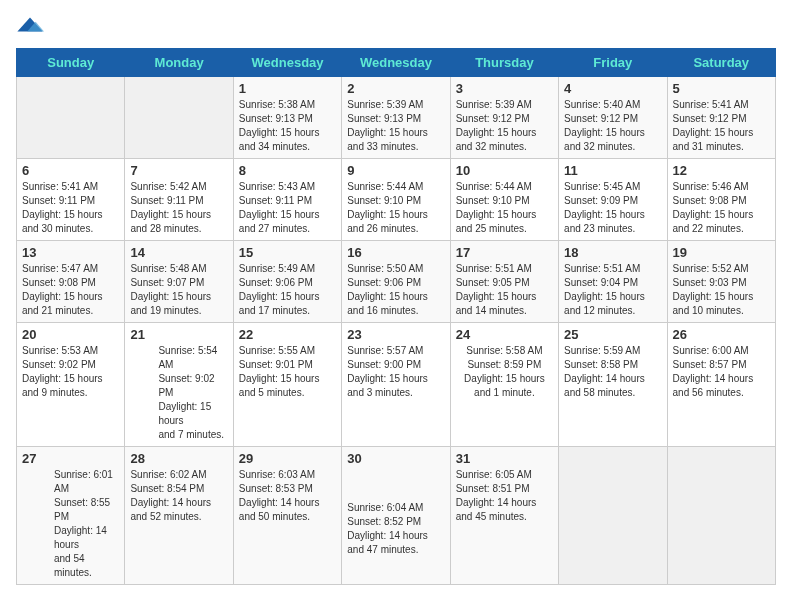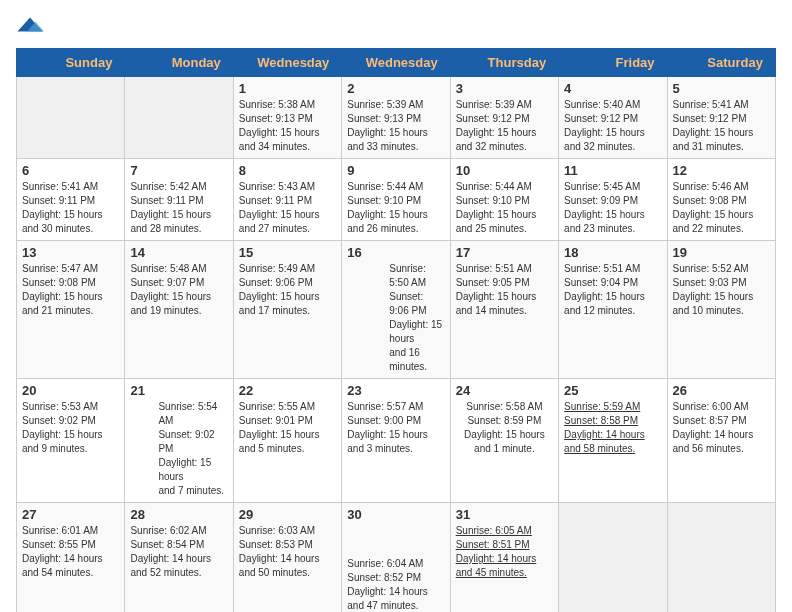--- a/index.html
+++ b/index.html
@@ -44,25 +44,25 @@
       font-size: 16px;
       color: #333;
     }
     .calendar {
       width: 100%;
       border-collapse: collapse;
       border: 1px solid #ccc;
     }
     .calendar th {
       background-color: #1a5fa8;
-      color: #fdba74;
+      color: #5eead4;
       font-size: 13px;
       font-weight: bold;
       padding: 6px 12px;
-      text-align: right;
+      text-align: center;
       border: 1px solid #1a5fa8;
     }
     .calendar td {
       vertical-align: top;
       border: 1px solid #ccc;
       padding: 4px 5px;
       width: 108px;
       min-height: 90px;
       background: #fff;
     }
@@ -228,21 +228,21 @@
         </td>
         <td>
           <span class="day-number">15</span>
           <div class="day-info" style="white-space: pre-line;">Sunrise: 5:49 AM
 Sunset: 9:06 PM
 Daylight: 15 hours
 and 17 minutes.</div>
         </td>
         <td>
           <span class="day-number">16</span>
-          <div class="day-info" style="white-space: pre-line; margin-left: 42px;">Sunrise: 5:50 AM
+          <div class="day-info" style="white-space: pre-line;">Sunrise: 5:50 AM
 Sunset: 9:06 PM
 Daylight: 15 hours
 and 16 minutes.</div>
         </td>
         <td>
           <span class="day-number">17</span>
           <div class="day-info" style="white-space: pre-line;">Sunrise: 5:51 AM
 Sunset: 9:05 PM
 Daylight: 15 hours
 and 14 minutes.</div>
@@ -293,37 +293,37 @@
         </td>
         <td>
           <span class="day-number">24</span>
           <div class="day-info" style="white-space: pre-line; text-align: center;">Sunrise: 5:58 AM
 Sunset: 8:59 PM
 Daylight: 15 hours
 and 1 minute.</div>
         </td>
         <td>
           <span class="day-number">25</span>
-          <div class="day-info" style="white-space: pre-line; text-decoration: underline;">Sunrise: 5:59 AM
+          <div class="day-info" style="white-space: pre-line;">Sunrise: 5:59 AM
 Sunset: 8:58 PM
 Daylight: 14 hours
 and 58 minutes.</div>
         </td>
         <td>
           <span class="day-number">26</span>
           <div class="day-info" style="white-space: pre-line;">Sunrise: 6:00 AM
 Sunset: 8:57 PM
 Daylight: 14 hours
 and 56 minutes.</div>
         </td>
       </tr>
       <tr>
         <td>
           <span class="day-number">27</span>
-          <div class="day-info" style="white-space: pre-line;">Sunrise: 6:01 AM
+          <div class="day-info" style="white-space: pre-line; margin-left: 32px;">Sunrise: 6:01 AM
 Sunset: 8:55 PM
 Daylight: 14 hours
 and 54 minutes.</div>
         </td>
         <td>
           <span class="day-number">28</span>
           <div class="day-info" style="white-space: pre-line;">Sunrise: 6:02 AM
 Sunset: 8:54 PM
 Daylight: 14 hours
 and 52 minutes.</div>
@@ -337,21 +337,21 @@
         </td>
         <td>
           <span class="day-number">30</span>
           <div class="day-info" style="white-space: pre-line; margin-top: 35px;">Sunrise: 6:04 AM
 Sunset: 8:52 PM
 Daylight: 14 hours
 and 47 minutes.</div>
         </td>
         <td>
           <span class="day-number">31</span>
-          <div class="day-info" style="white-space: pre-line; text-decoration: underline;">Sunrise: 6:05 AM
+          <div class="day-info" style="white-space: pre-line;">Sunrise: 6:05 AM
 Sunset: 8:51 PM
 Daylight: 14 hours
 and 45 minutes.</div>
         </td>
         <td class="empty-cell"></td>
         <td class="empty-cell"></td>
       </tr>
     </tbody>
 </table>
 

